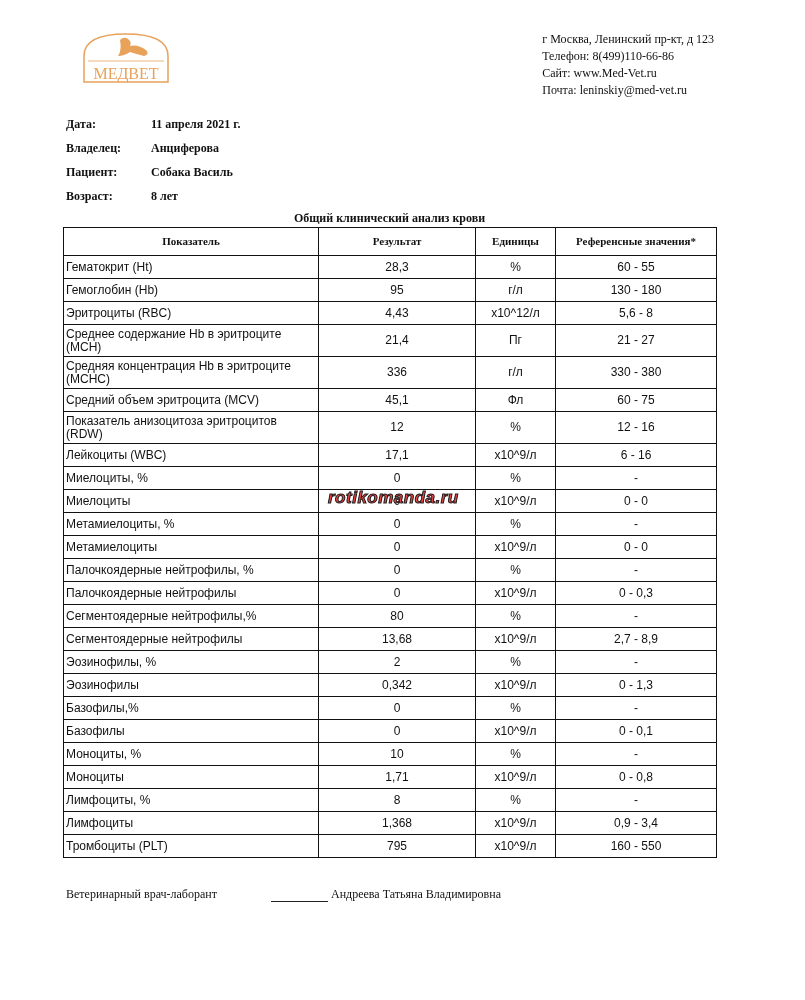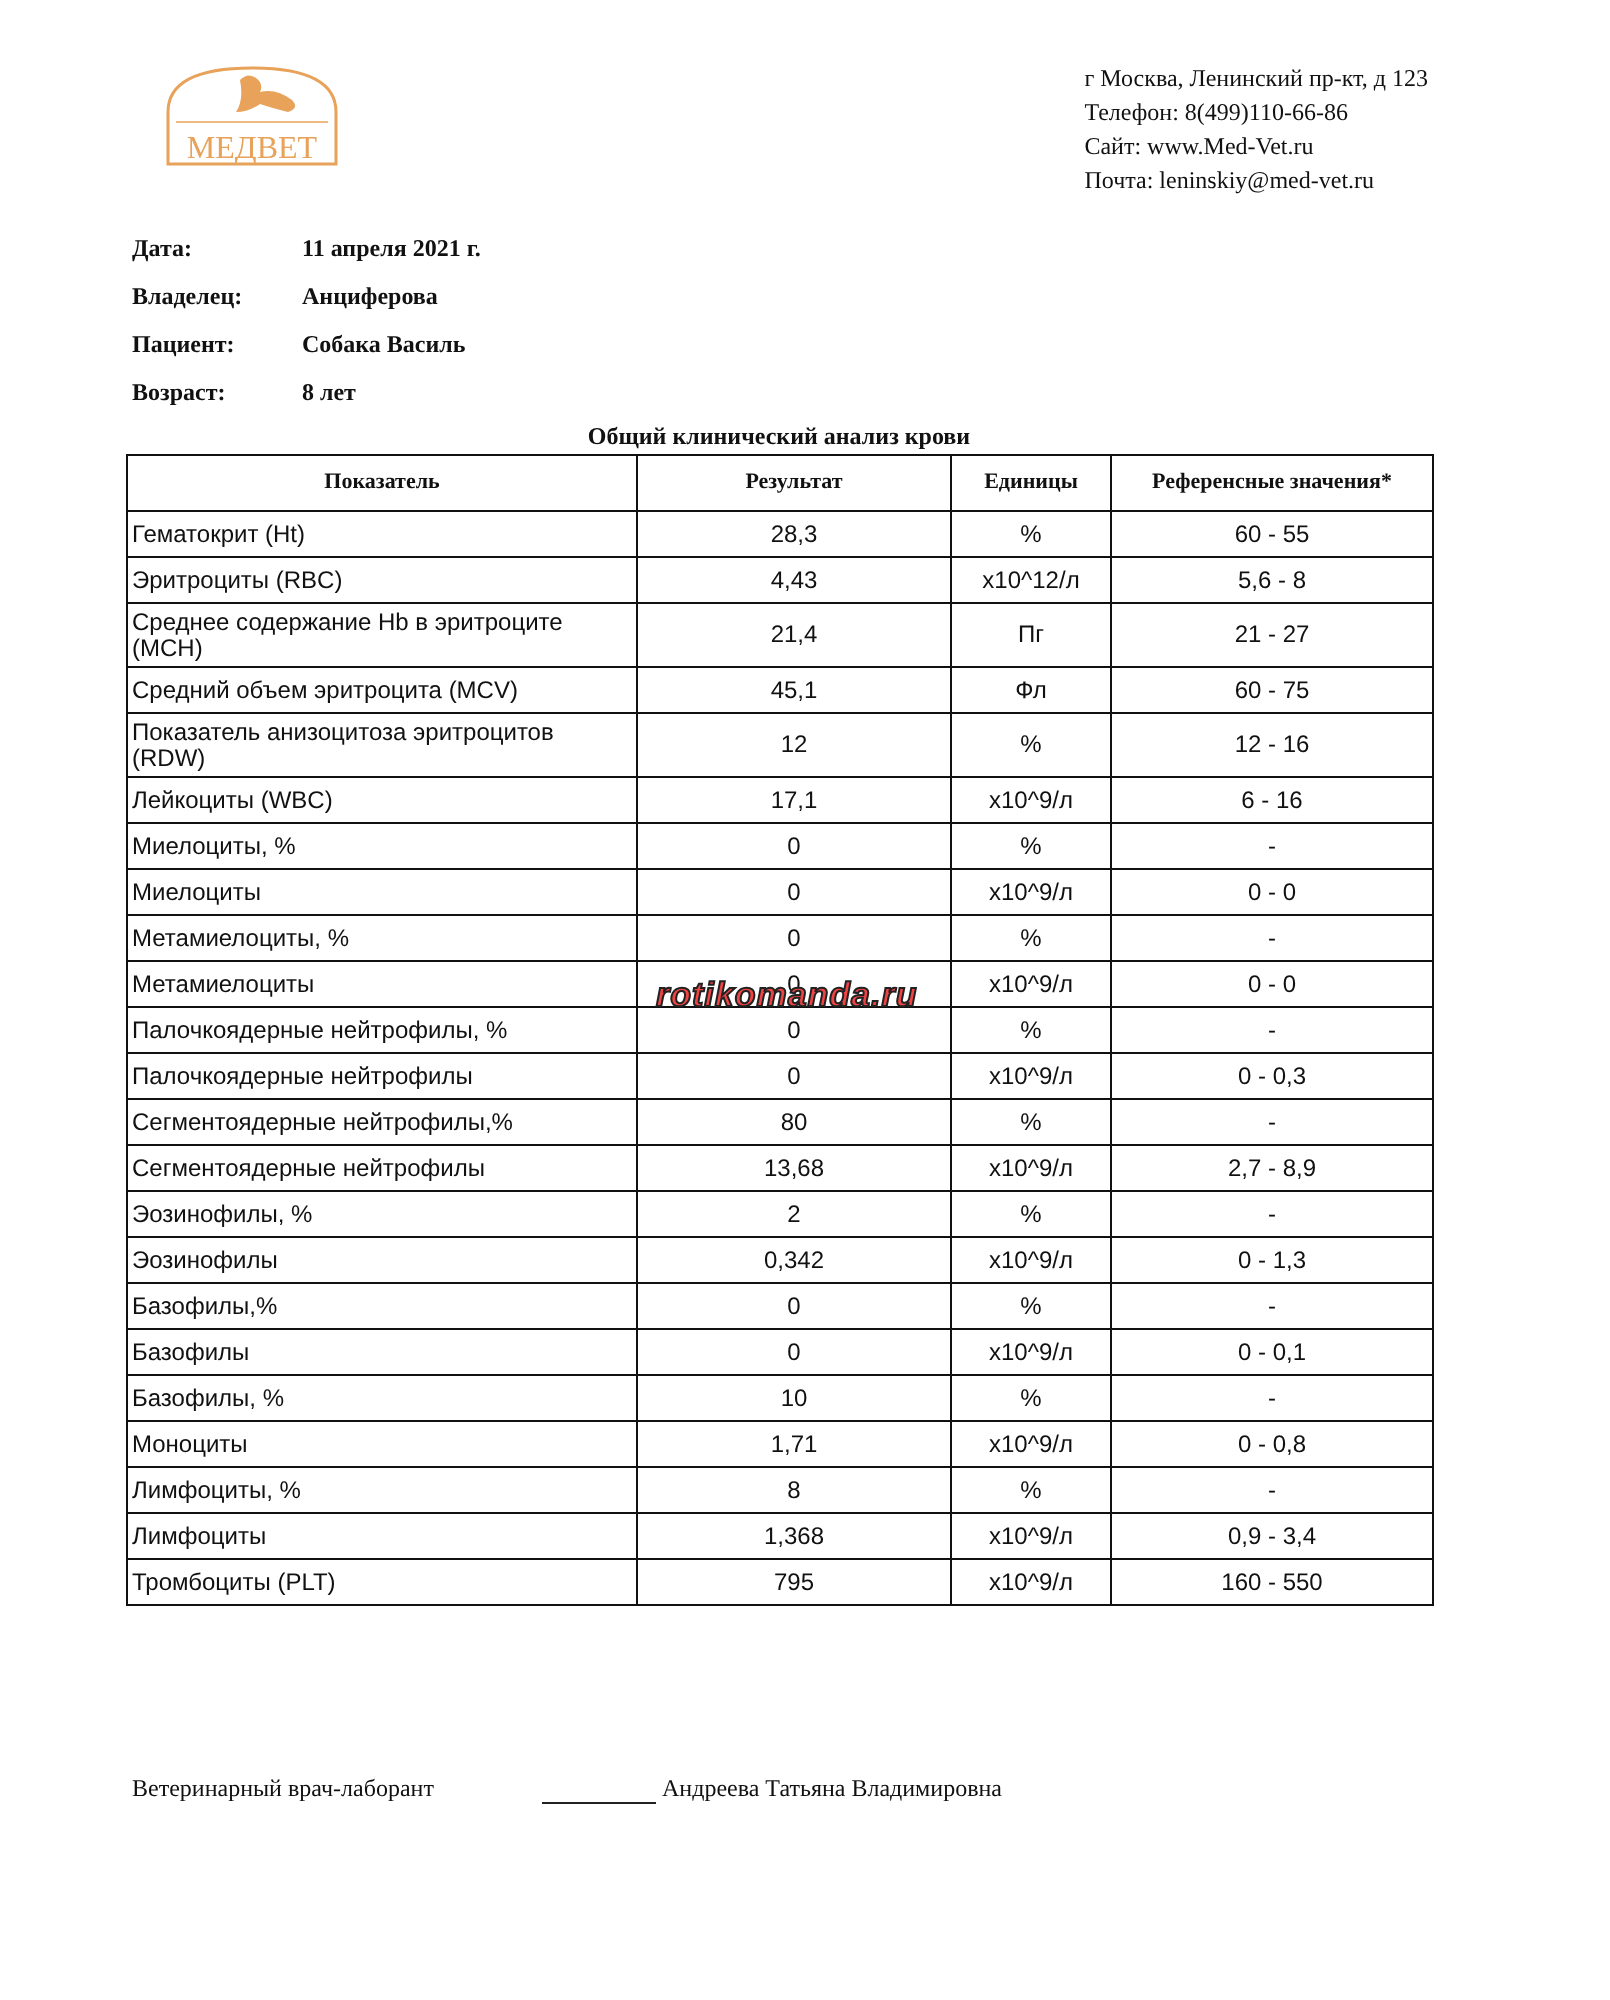--- a/index.html
+++ b/index.html
@@ -89,31 +89,43 @@
     </tr>
   </thead>
   <tbody id="rows">
       <tr>
         <td class="name">Гематокрит (Ht)</td>
         <td class="c">28,3</td>
         <td class="c">%</td>
         <td class="c">60 - 55</td>
       </tr>
       <tr>
+        <td class="name">Гемоглобин (Hb)</td>
+        <td class="c">95</td>
+        <td class="c">г/л</td>
+        <td class="c">130 - 180</td>
+      </tr>
+      <tr>
         <td class="name">Эритроциты (RBC)</td>
         <td class="c">4,43</td>
         <td class="c">x10^12/л</td>
         <td class="c">5,6 - 8</td>
       </tr>
       <tr class="tall">
         <td class="name">Среднее содержание Hb в эритроците (MCH)</td>
         <td class="c">21,4</td>
         <td class="c">Пг</td>
         <td class="c">21 - 27</td>
       </tr>
+      <tr class="tall">
+        <td class="name">Средняя концентрация Hb в эритроците (MCHC)</td>
+        <td class="c">336</td>
+        <td class="c">г/л</td>
+        <td class="c">330 - 380</td>
+      </tr>
       <tr>
         <td class="name">Средний объем эритроцита (MCV)</td>
         <td class="c">45,1</td>
         <td class="c">Фл</td>
         <td class="c">60 - 75</td>
       </tr>
       <tr class="tall">
         <td class="name">Показатель анизоцитоза эритроцитов (RDW)</td>
         <td class="c">12</td>
         <td class="c">%</td>
@@ -191,21 +203,21 @@
         <td class="c">%</td>
         <td class="c">-</td>
       </tr>
       <tr>
         <td class="name">Базофилы</td>
         <td class="c">0</td>
         <td class="c">x10^9/л</td>
         <td class="c">0 - 0,1</td>
       </tr>
       <tr>
-        <td class="name">Базофилы, %</td>
+        <td class="name">Моноциты, %</td>
         <td class="c">10</td>
         <td class="c">%</td>
         <td class="c">-</td>
       </tr>
       <tr>
         <td class="name">Моноциты</td>
         <td class="c">1,71</td>
         <td class="c">x10^9/л</td>
         <td class="c">0 - 0,8</td>
       </tr>

